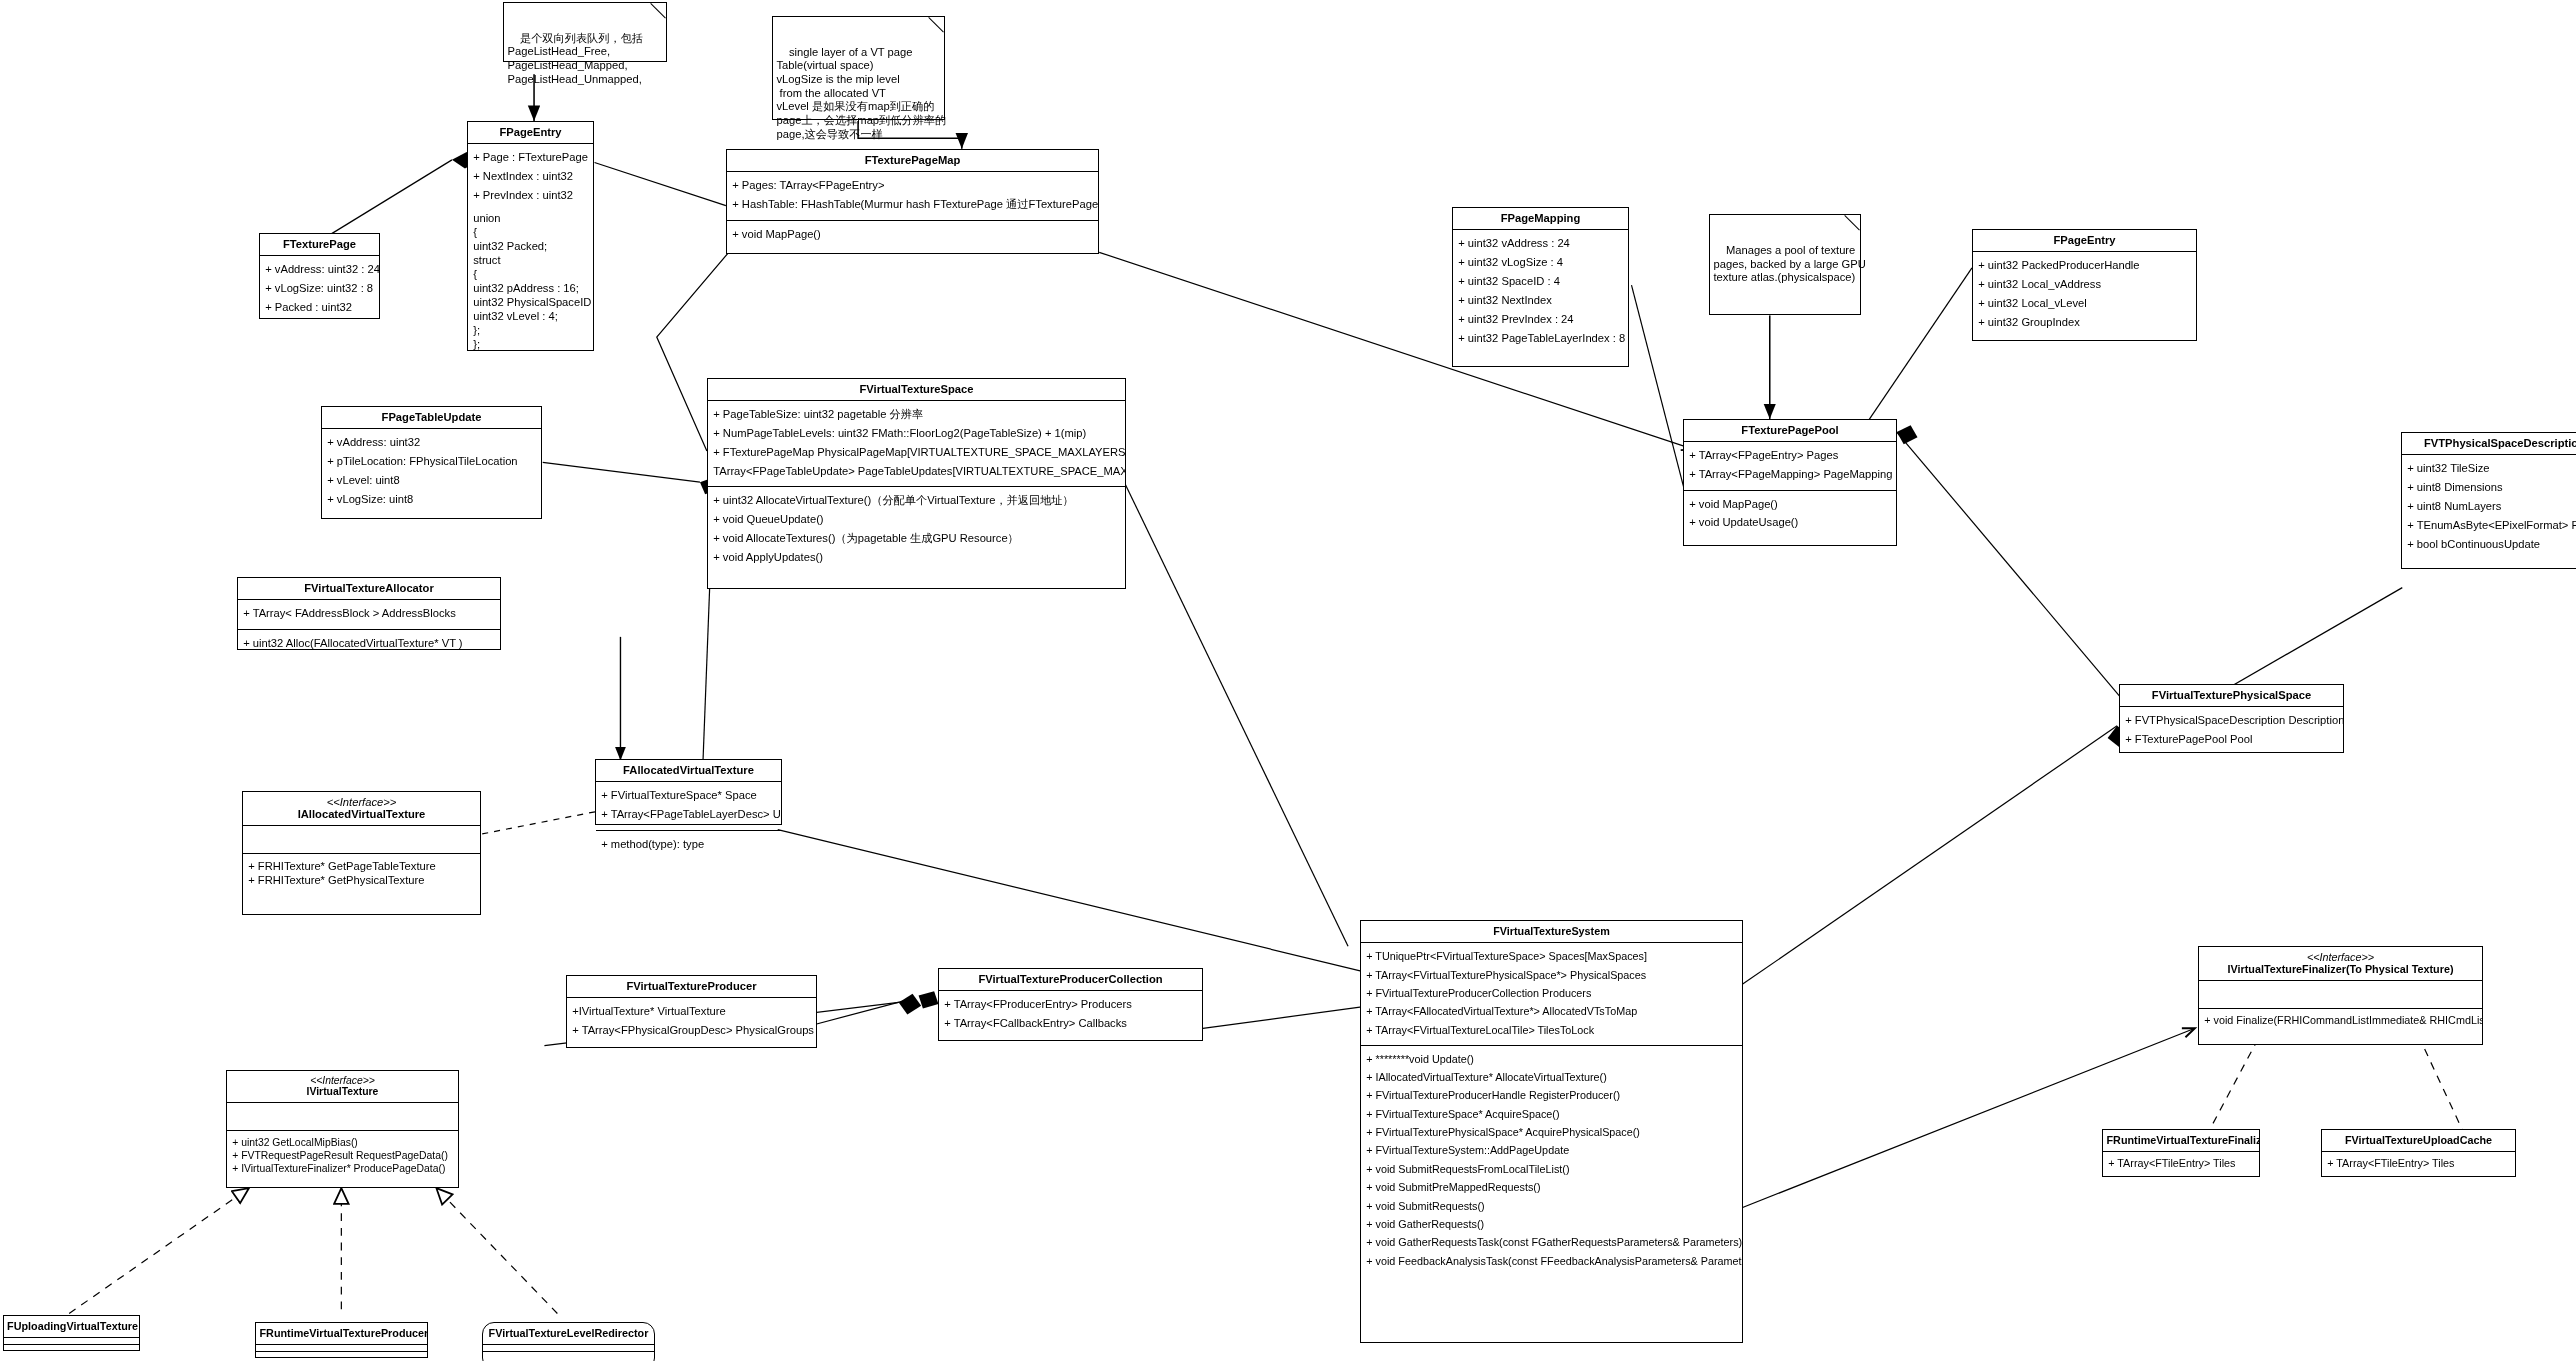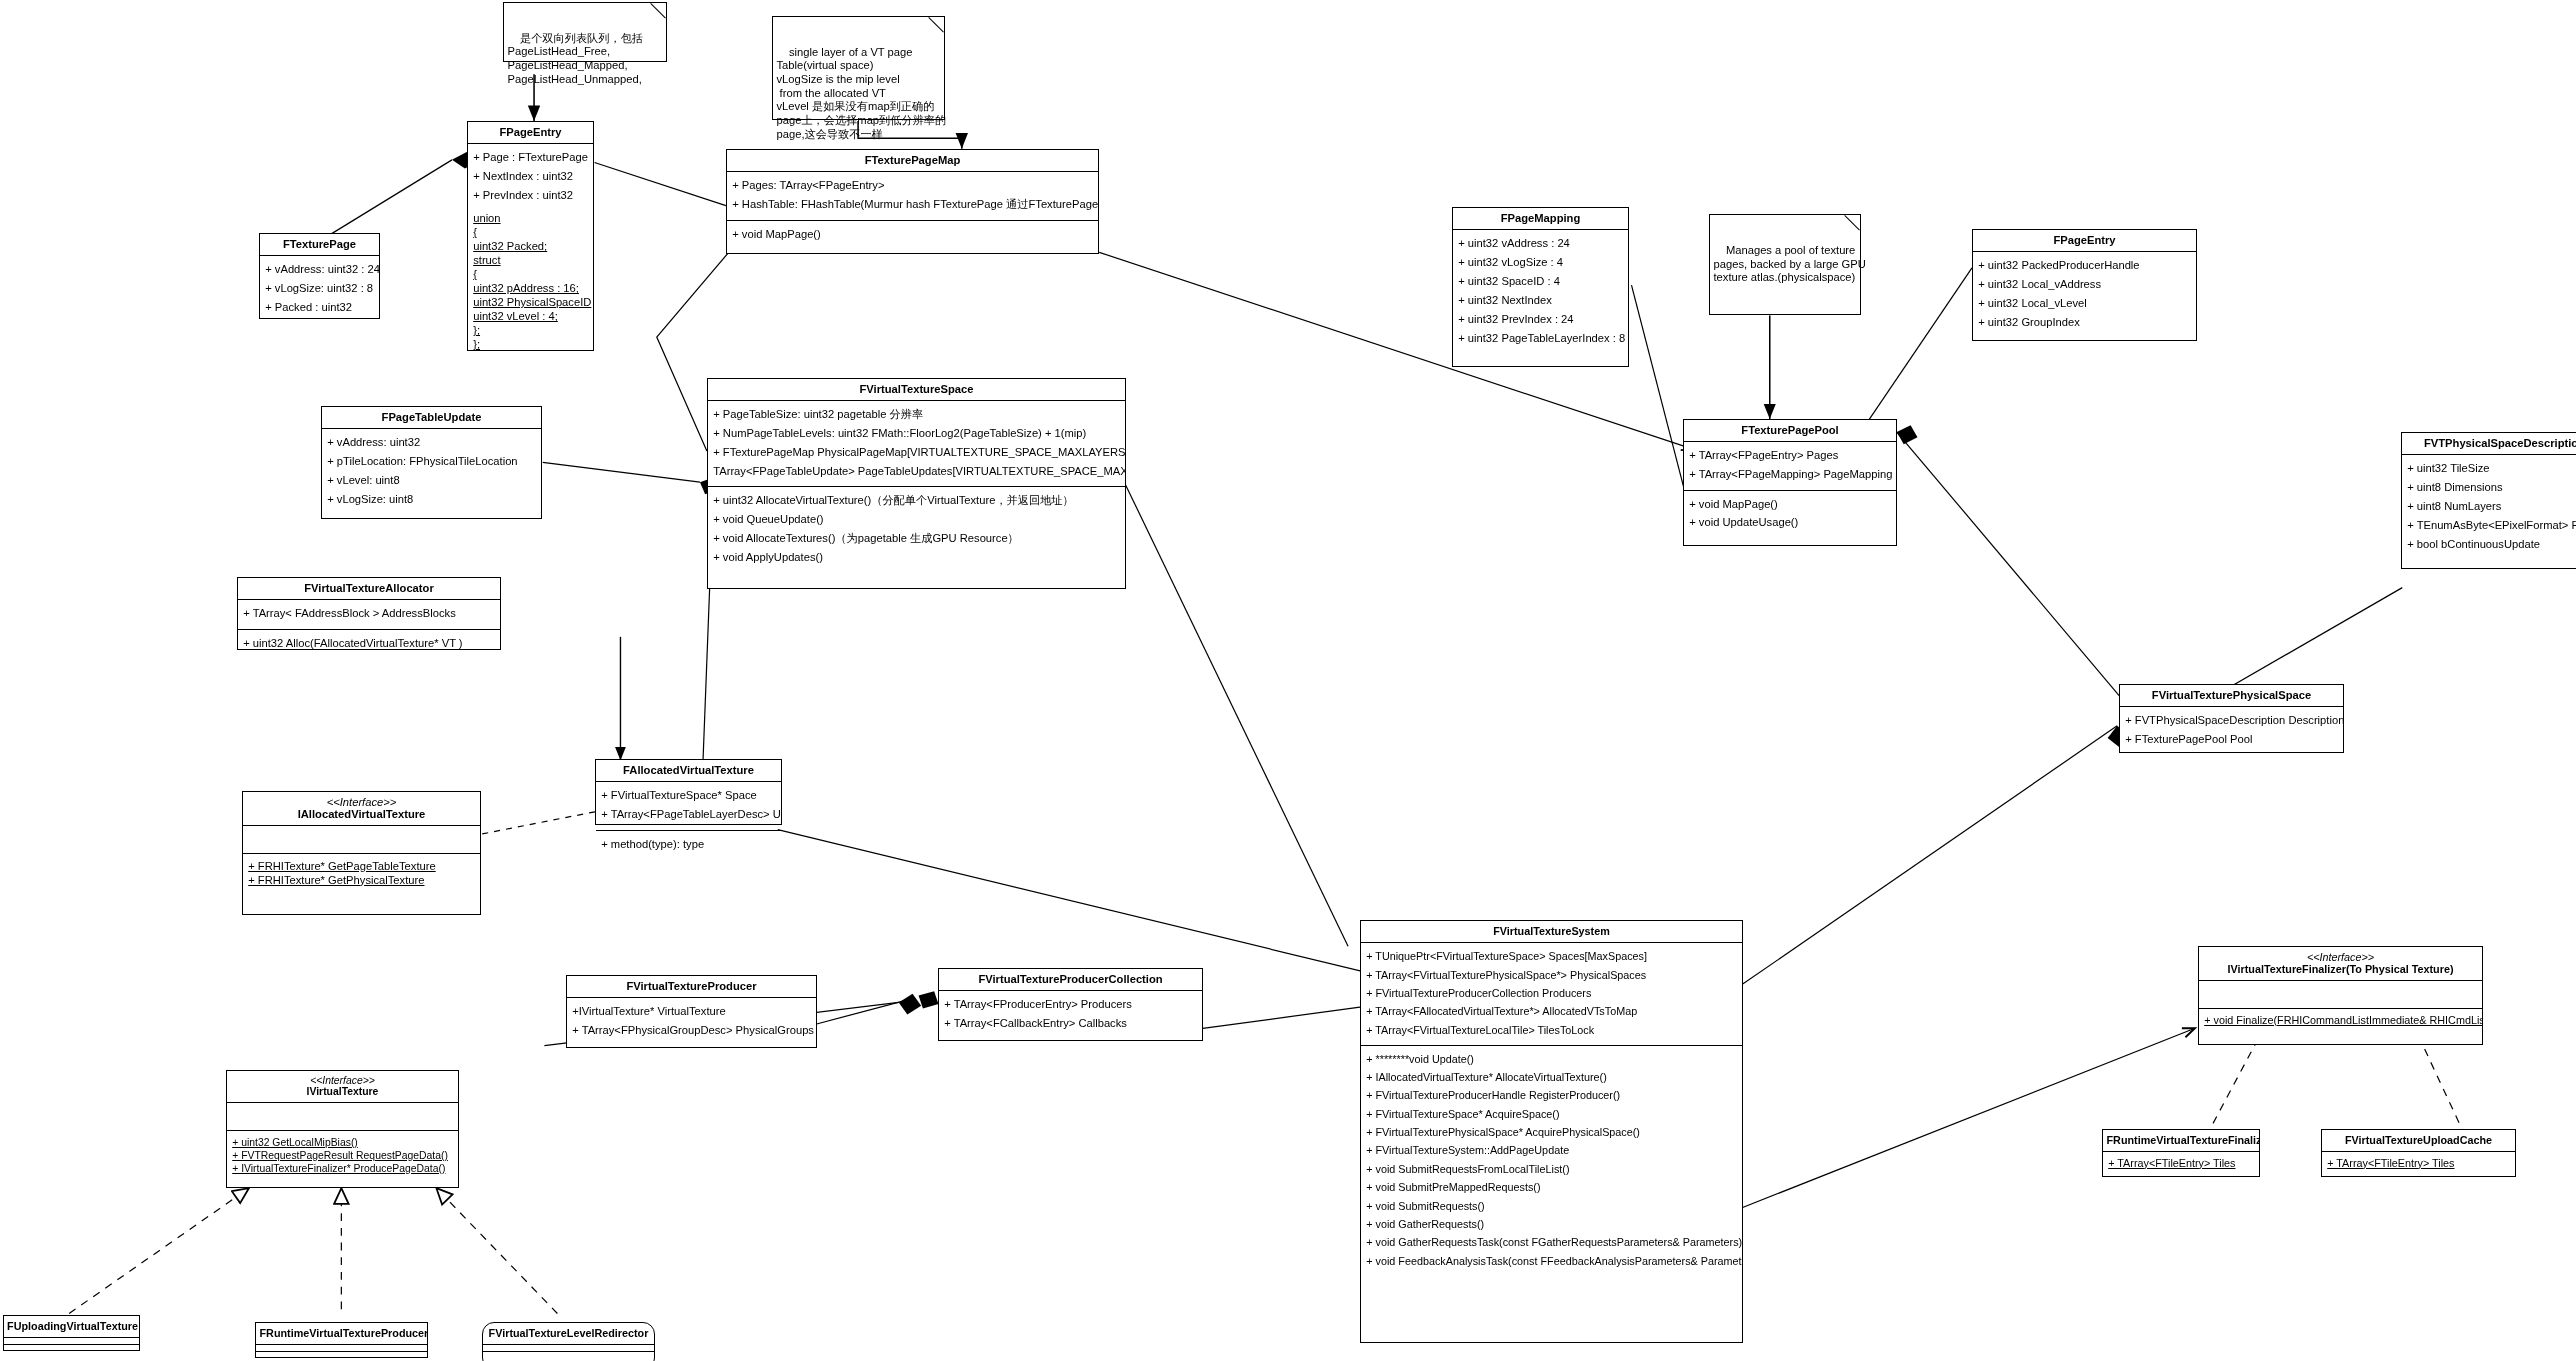--- a/index.html
+++ b/index.html
@@ -48,21 +48,21 @@
     border-bottom: 1.3px solid #000000;
     overflow: hidden;
   }
   .uml .compartment:last-child { border-bottom: none; }
   .uml .row {
     white-space: nowrap;
     overflow: visible;
     line-height: 1.22;
     padding: 2.6px 0;
   }
-  .uml .row.tight { padding: 0; line-height: 1.25; text-decoration: underline; }
+  .uml .row.tight { padding: 0; line-height: 1.25; }
   .uml .row.pre { white-space: pre; }
   .note {
     position: absolute;
     box-sizing: border-box;
     border: 1.3px solid #000000;
     background: #ffffff;
     padding: 1.7px 3.5px;
     white-space: pre;
     line-height: 1.22;
     z-index: 6;

